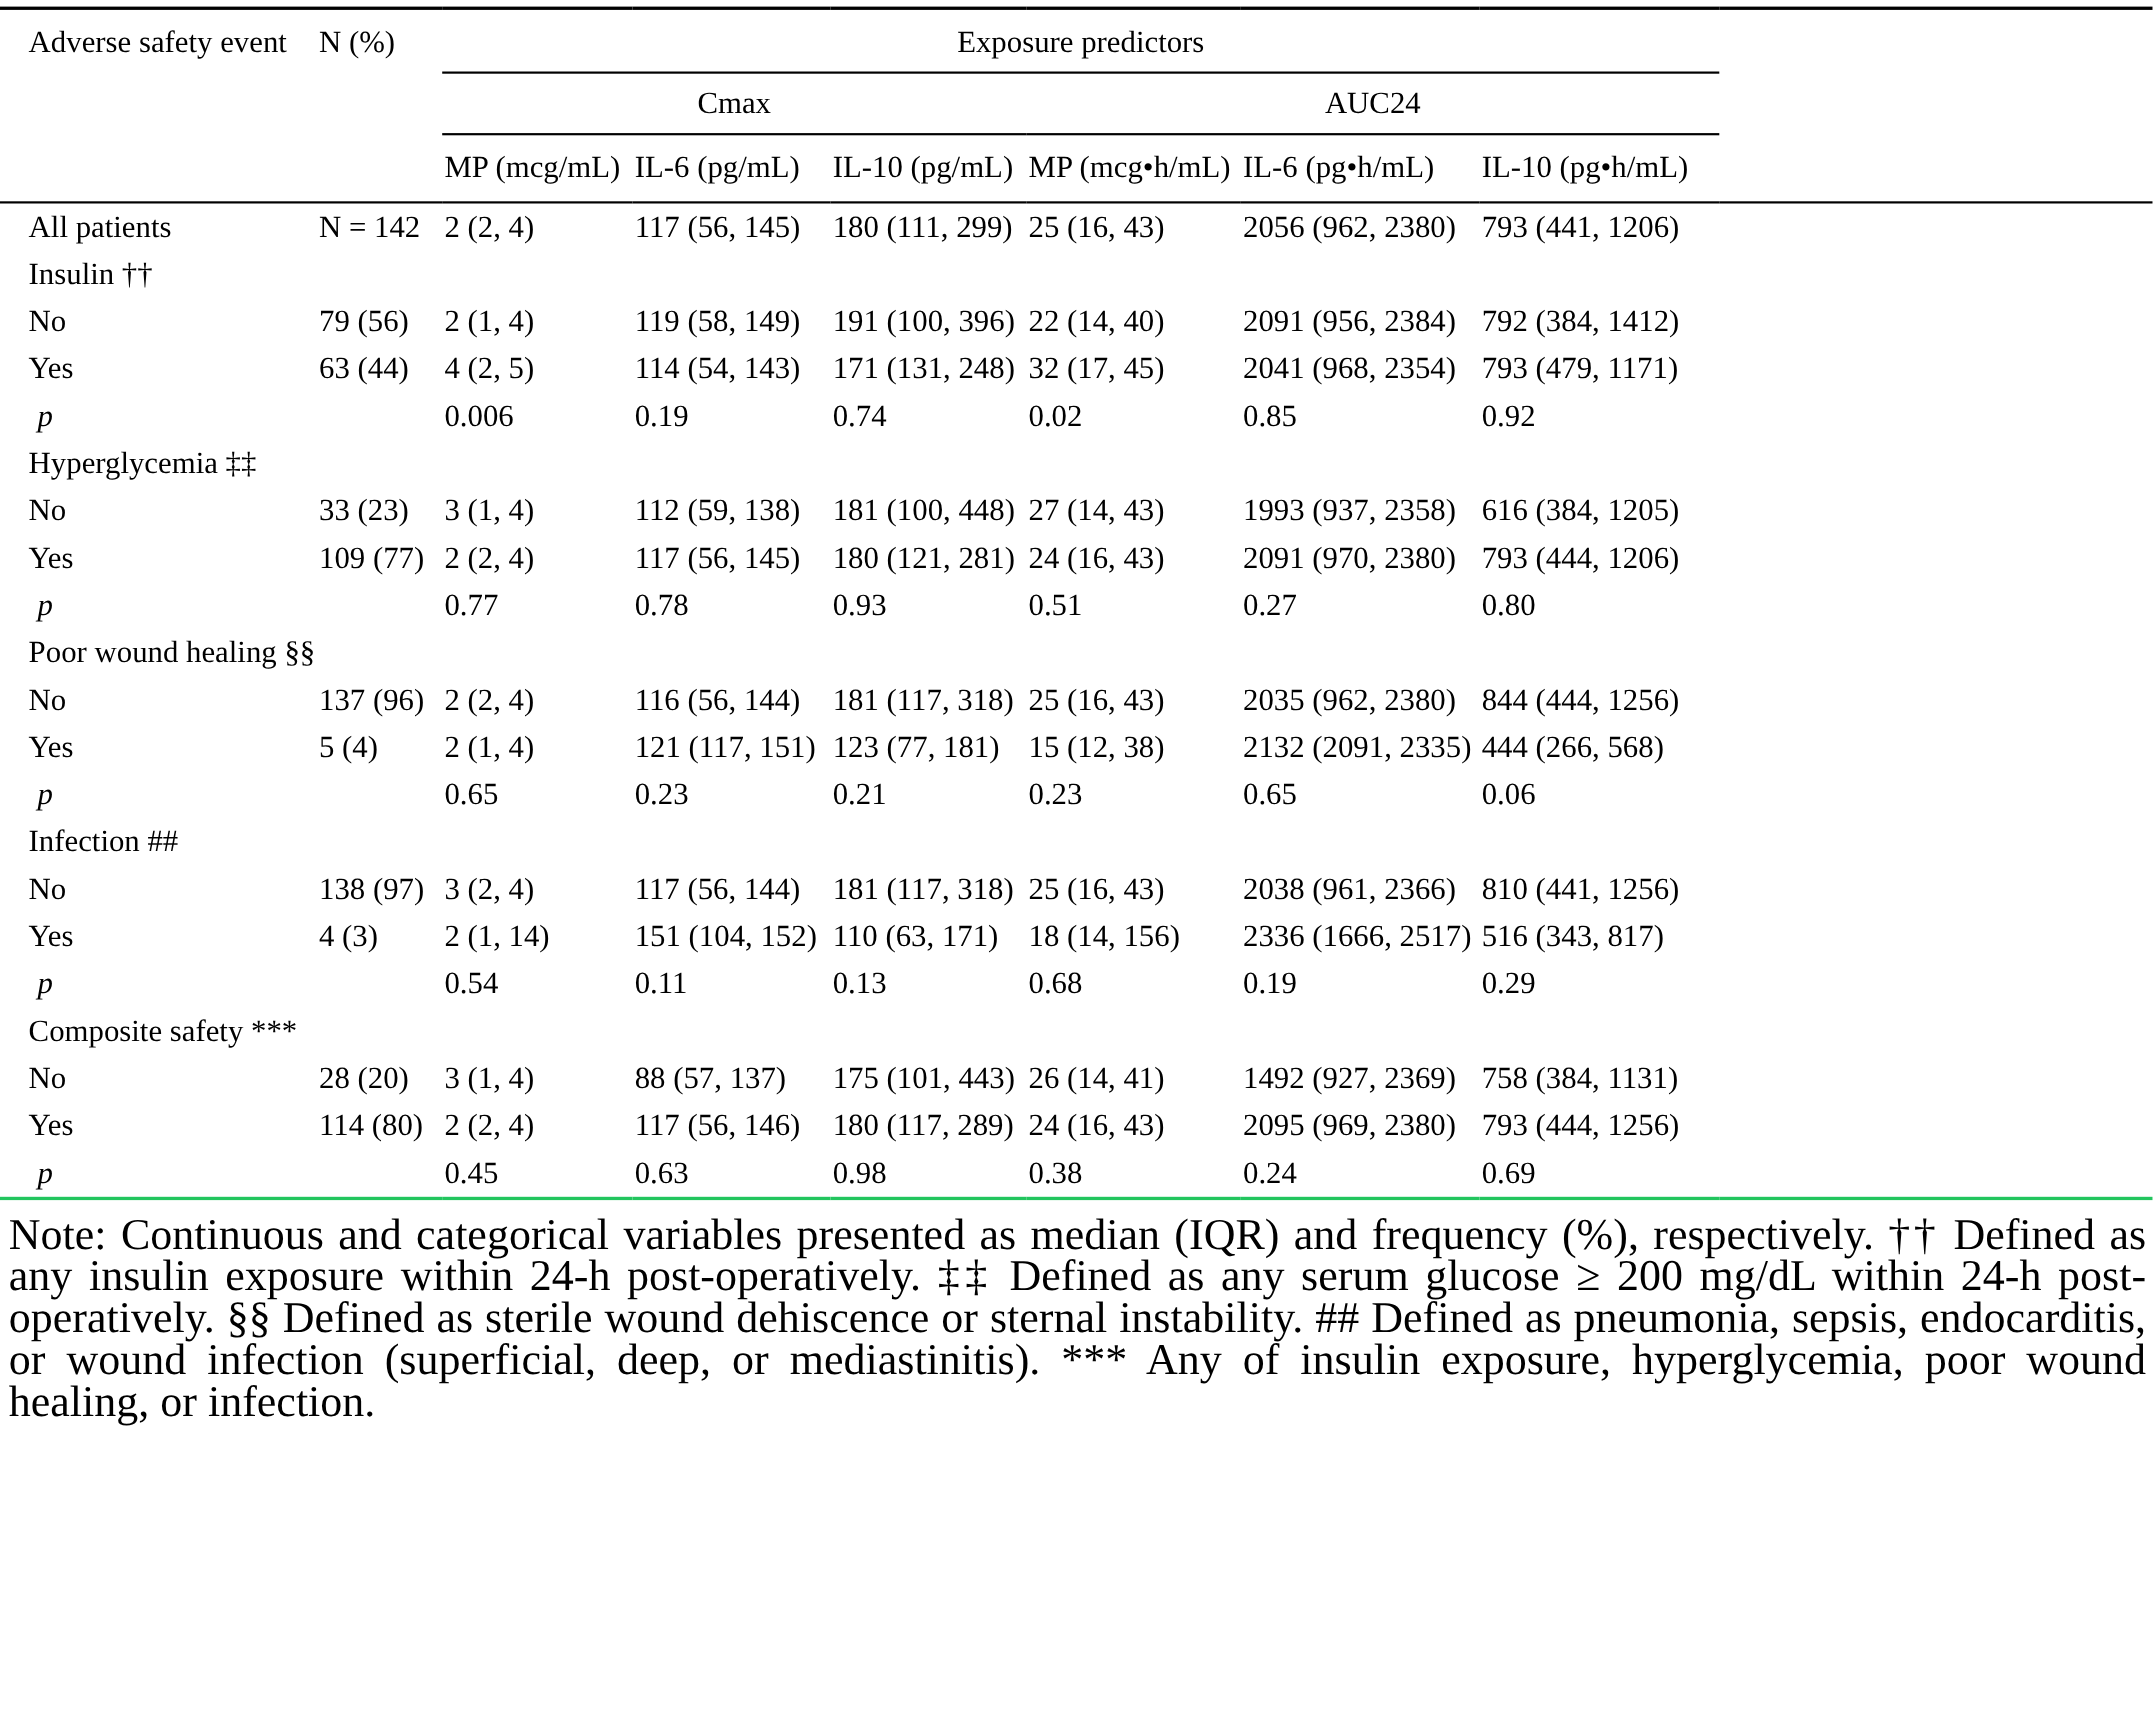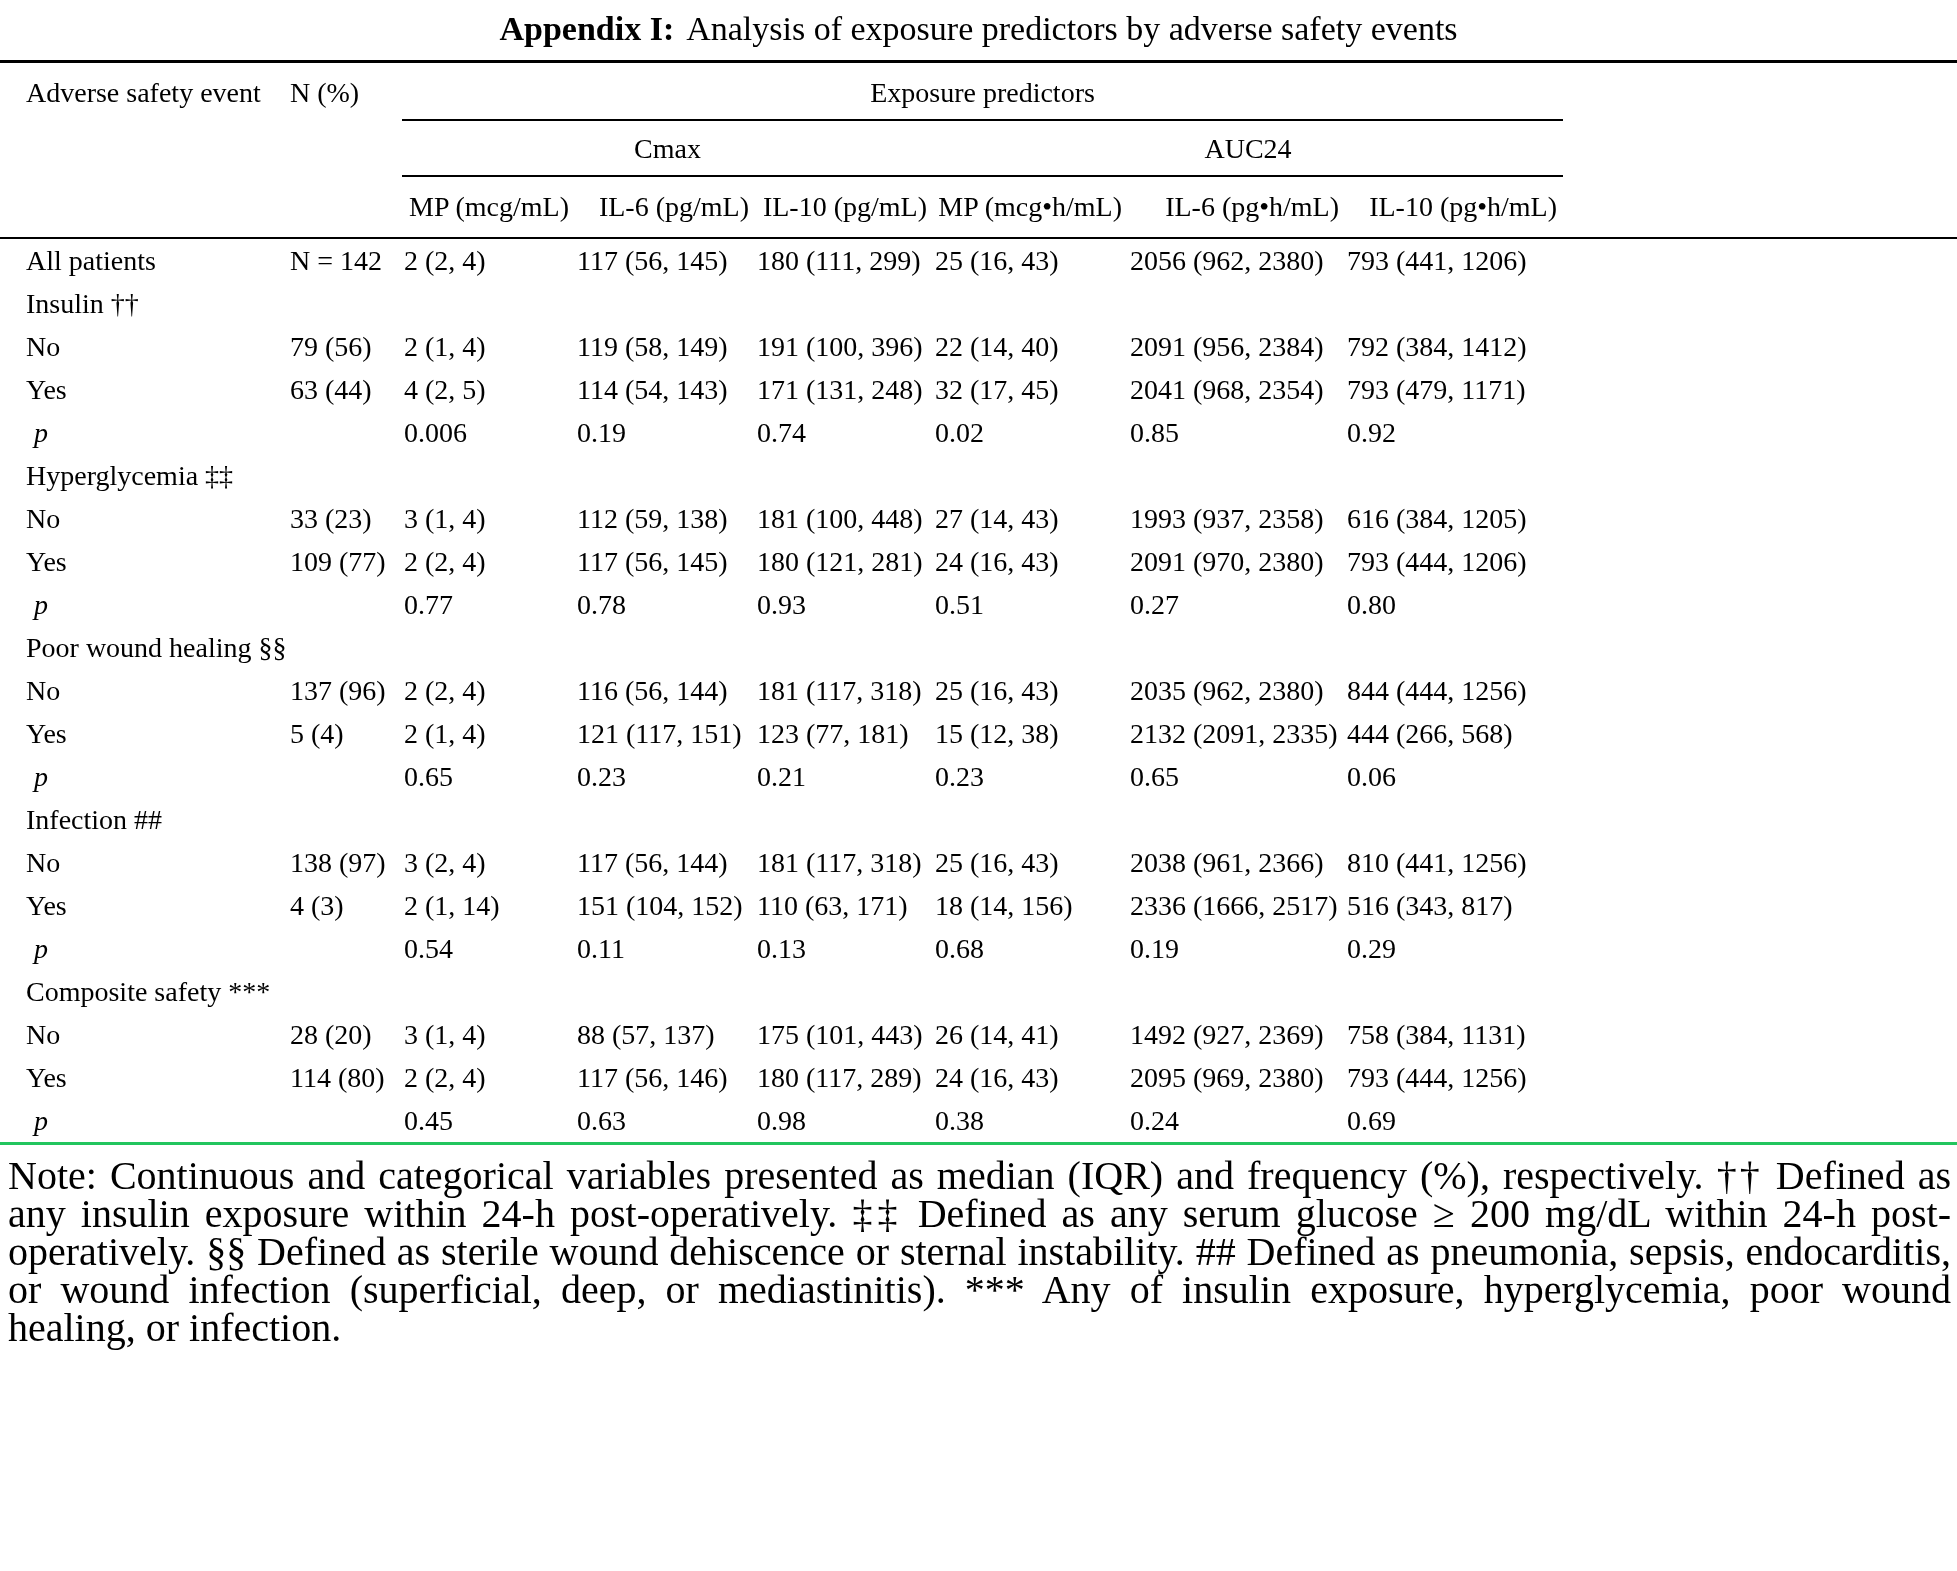--- a/index.html
+++ b/index.html
@@ -44,21 +44,21 @@
   thead tr.hdr-row1 th.group-th { padding-top: 14px; }
   thead tr.hdr-row2 th.group-th { padding-top: 12px; }
   .group-label {
     display: block;
     text-align: center;
     padding-bottom: 10px;
     border-bottom: 2px solid #000;
     line-height: 32px;
   }
   th.gap-right { padding-right: 21px; margin-top: 32px; }
-  thead tr.units-row th { padding: 14px 6px 14px 2px; line-height: 32px; text-align: right; }
+  thead tr.units-row th { padding: 14px 6px 14px 2px; line-height: 32px; }
   .rule-bottom { border-bottom: 2px solid #000; }
 
   
   tbody td { line-height: 31px; padding: 6px 6px 6px 0; }
   tbody td.cell-label { padding-left: 26px; }
   tbody td.p-label { font-style: italic; padding-left: 34px; }
   tbody td.cell-n { padding-left: 0; }
   tbody td.cell-value { padding-left: 2px; }
 
   
@@ -68,23 +68,20 @@
     font-size: 40px;
     line-height: 38px;
     text-align: justify;
   }
 </style>
 </head>
 <body>
 
 <div class="page">
 
-  <h1 class="title">
-    <span class="title-label">Appendix I:</span><span>Analysis of exposure predictors by adverse safety events</span>
-  </h1>
 
   <table class="appendix">
     <colgroup>
       <col style="width:290px">
       <col style="width:112px">
       <col style="width:173px">
       <col style="width:180px">
       <col style="width:178px">
       <col style="width:195px">
       <col style="width:217px">

